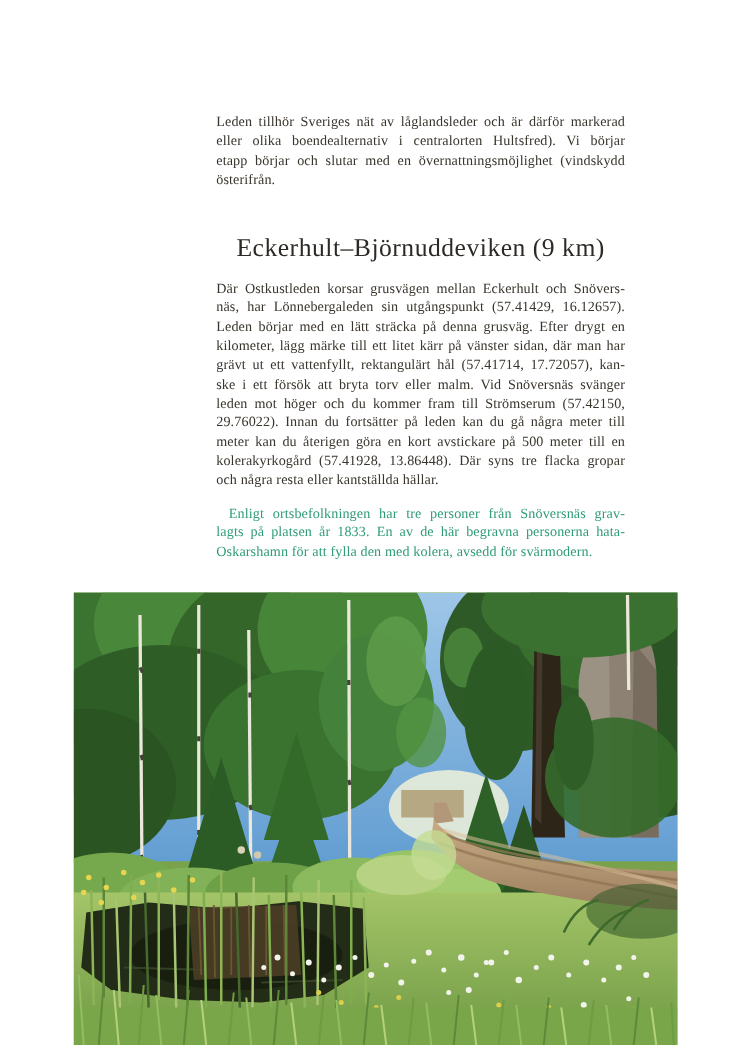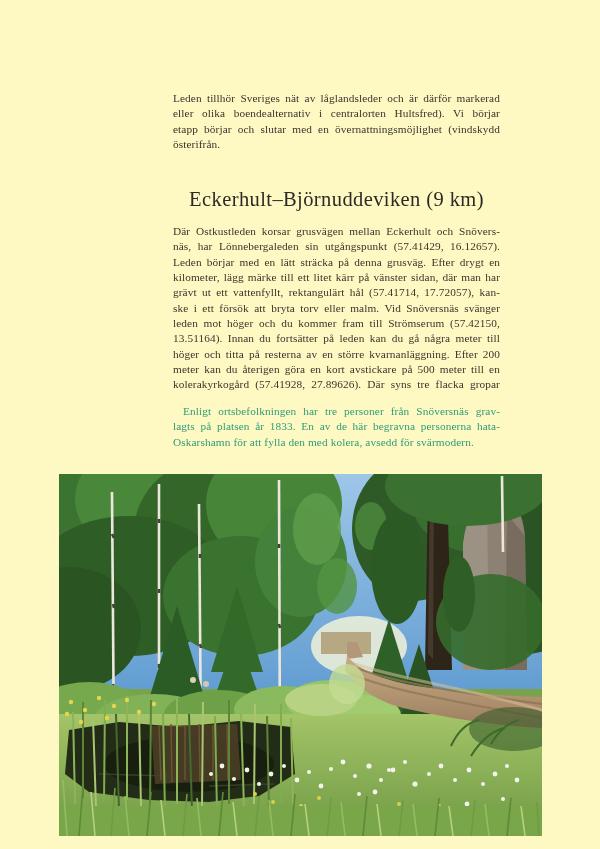--- a/index.html
+++ b/index.html
@@ -1,17 +1,17 @@
 <!DOCTYPE html>
 <html lang="sv"><head>
 <meta charset="utf-8">
 <style>
   html,body{margin:0;padding:0;background:#e8e8e8;}
   .page{
-    position:relative;width:600px;height:849px;background:#fef9c3;
+    position:relative;width:600px;height:849px;background:#ffffff;
     font-family:"Liberation Serif","DejaVu Serif",serif;
     color:#39342c;overflow:hidden;margin:0 auto;
   }
   .textcol{position:absolute;left:173px;width:327px;}
   .tline{
     height:15.33px;line-height:15.33px;font-size:11.3px;
     text-align:justify;text-align-last:justify;overflow:hidden;
     letter-spacing:0.1px;
   }
   .tline.last{text-align-last:left;font-family:Liberation Serif, serif;}
@@ -43,24 +43,24 @@
   <div class="heading">Eckerhult–Björnuddeviken (9 km)</div>
 
   <div class="textcol" style="top:224px">
     <div class="tline">Där Ostkustleden korsar grusvägen mellan Eckerhult och Snövers-</div>
     <div class="tline">näs, har Lönnebergaleden sin utgångspunkt (57.41429, 16.12657).</div>
     <div class="tline">Leden börjar med en lätt sträcka på denna grusväg. Efter drygt en</div>
     <div class="tline">kilometer, lägg märke till ett litet kärr på vänster sidan, där man har</div>
     <div class="tline">grävt ut ett vattenfyllt, rektangulärt hål (57.41714, 17.72057), kan-</div>
     <div class="tline">ske i ett försök att bryta torv eller malm. Vid Snöversnäs svänger</div>
     <div class="tline">leden mot höger och du kommer fram till Strömserum (57.42150,</div>
-    <div class="tline">13.51164). Innan du fortsätter på leden kan du gå några meter till</div>
-    <div class="tline">höger och titta på resterna av en större kvarnanläggning. Efter 200</div>
+    <div class="tline">29.76022). Innan du fortsätter på leden kan du gå några meter till</div>
     <div class="tline">meter kan du återigen göra en kort avstickare på 500 meter till en</div>
-    <div class="tline">kolerakyrkogård (57.41928, 27.89626). Där syns tre flacka gropar</div>
+    <div class="tline">kolerakyrkogård (57.41928, 13.86448). Där syns tre flacka gropar</div>
+    <div class="tline last">och några resta eller kantställda hällar.</div>
   </div>
 
   <div class="textcol note" style="top:404px">
     <div class="tline indent">Enligt ortsbefolkningen har tre personer från Snöversnäs grav-</div>
     <div class="tline">lagts på platsen år 1833. En av de här begravna personerna hata-</div>
     <div class="tline last">Oskarshamn för att fylla den med kolera, avsedd för svärmodern.</div>
   </div>
 
   <div class="photo">
     <svg width="483" height="362" viewBox="0 0 483 362" xmlns="http://www.w3.org/2000/svg">

